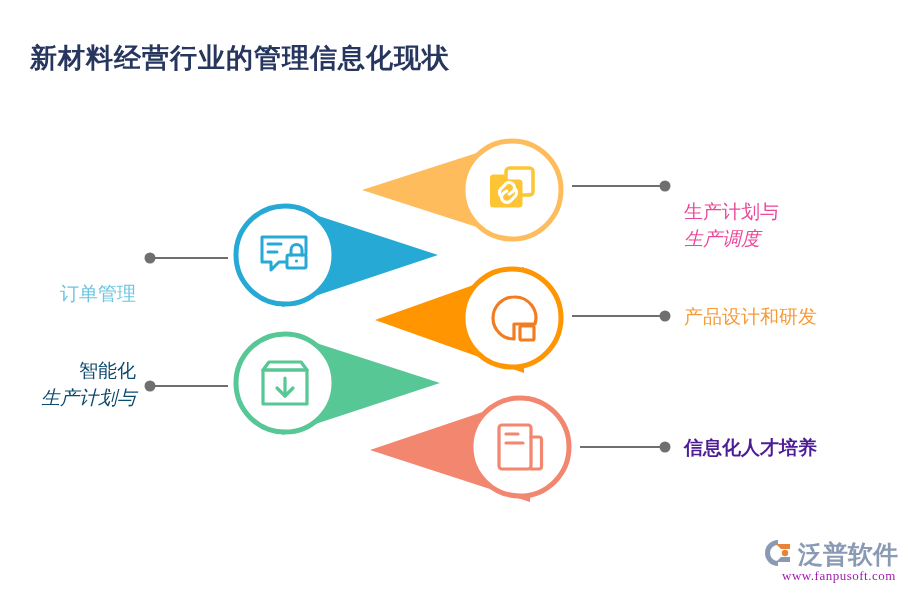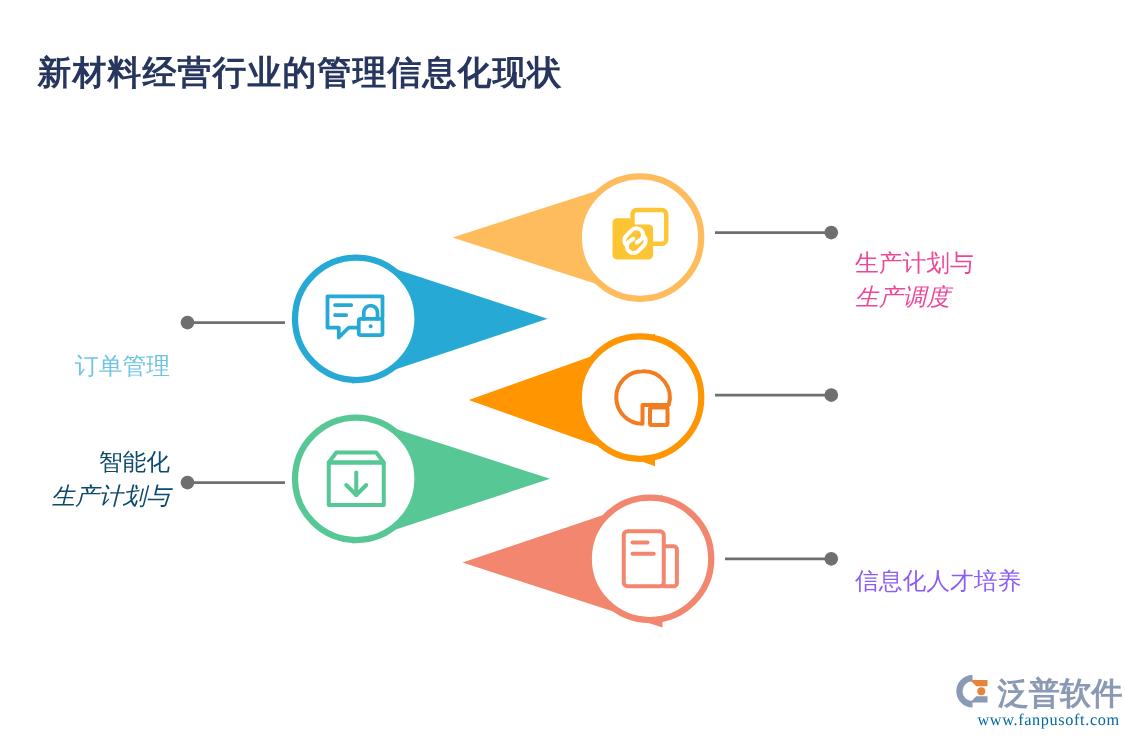--- a/index.html
+++ b/index.html
@@ -69,21 +69,21 @@
     color: #8a9ab5;
     letter-spacing: 0px;
     white-space: nowrap;
   }
   #logo-url {
     position: absolute;
     left: 20px;
     top: 32px;
     font-family: "Liberation Serif", "DejaVu Serif", serif;
     font-size: 13px;
-    color: #0369a1;
+    color: #a21caf;
     letter-spacing: 0.5px;
     white-space: nowrap;
   }
   #logo-mark {
     position: absolute;
     left: 0px;
     top: 2px;
   }
 </style>
 </head>
@@ -179,22 +179,25 @@
   <div class="label label-left" style="left:0px; top:357px; width:136px; color:#0c4a6e;">
     <span>智能化</span>
     <span class="label-line2">生产计划与</span>
   </div>
 
   <div class="label label-right" style="left:684px; top:159px; color:#ec4899;margin-top:39px;">
     <span>生产计划与</span>
     <span class="label-line2">生产调度</span>
   </div>
 
-
-  <div class="label label-right" style="left:684px; top:452px; color:#8b5cf6;">
+  <div class="label label-right" style="left:684px; top:303px; color:#F79B3A;">
+    <span>产品设计和研发</span>
+  </div>
+
+  <div class="label label-right" style="left:684px; top:434px; color:#4c1d95;font-weight:bold;">
     <span>信息化人才培养</span>
   </div>
 
   <div id="logo">
     <svg id="logo-mark" width="32" height="30" viewBox="0 0 32 30">
       <path d="M3,15 A13,13 0 0 1 16,2 L16,7 A8,8 0 0 0 8,15 A8,8 0 0 0 16,23 L16,28 A13,13 0 0 1 3,15 Z" fill="#8a9ab5"></path>
       <path d="M14,6 L28,6 L28,11 L19,11 Z" fill="#e8833a"></path>
       <path d="M14,24 L28,24 L28,19 L19,19 Z" fill="#8a9ab5"></path>
       <circle cx="23" cy="15" r="3.2" fill="#e8833a"></circle>
     </svg>

